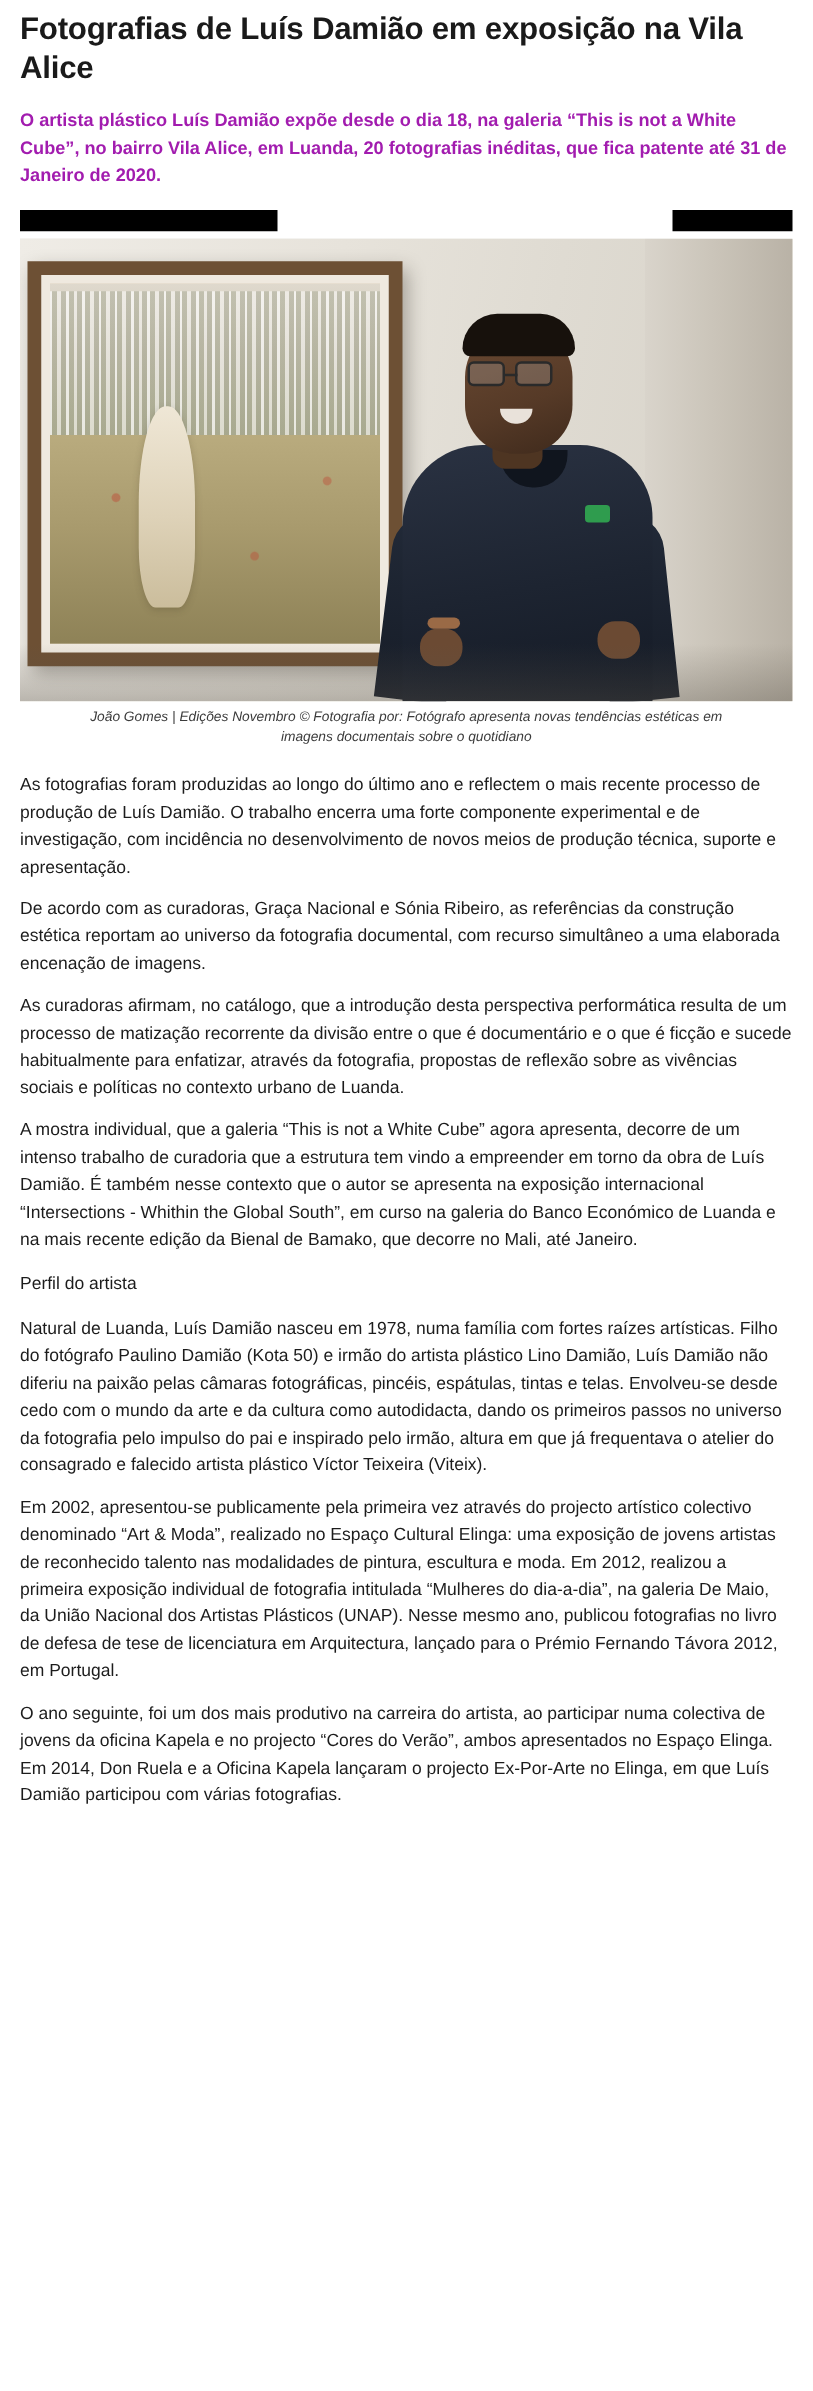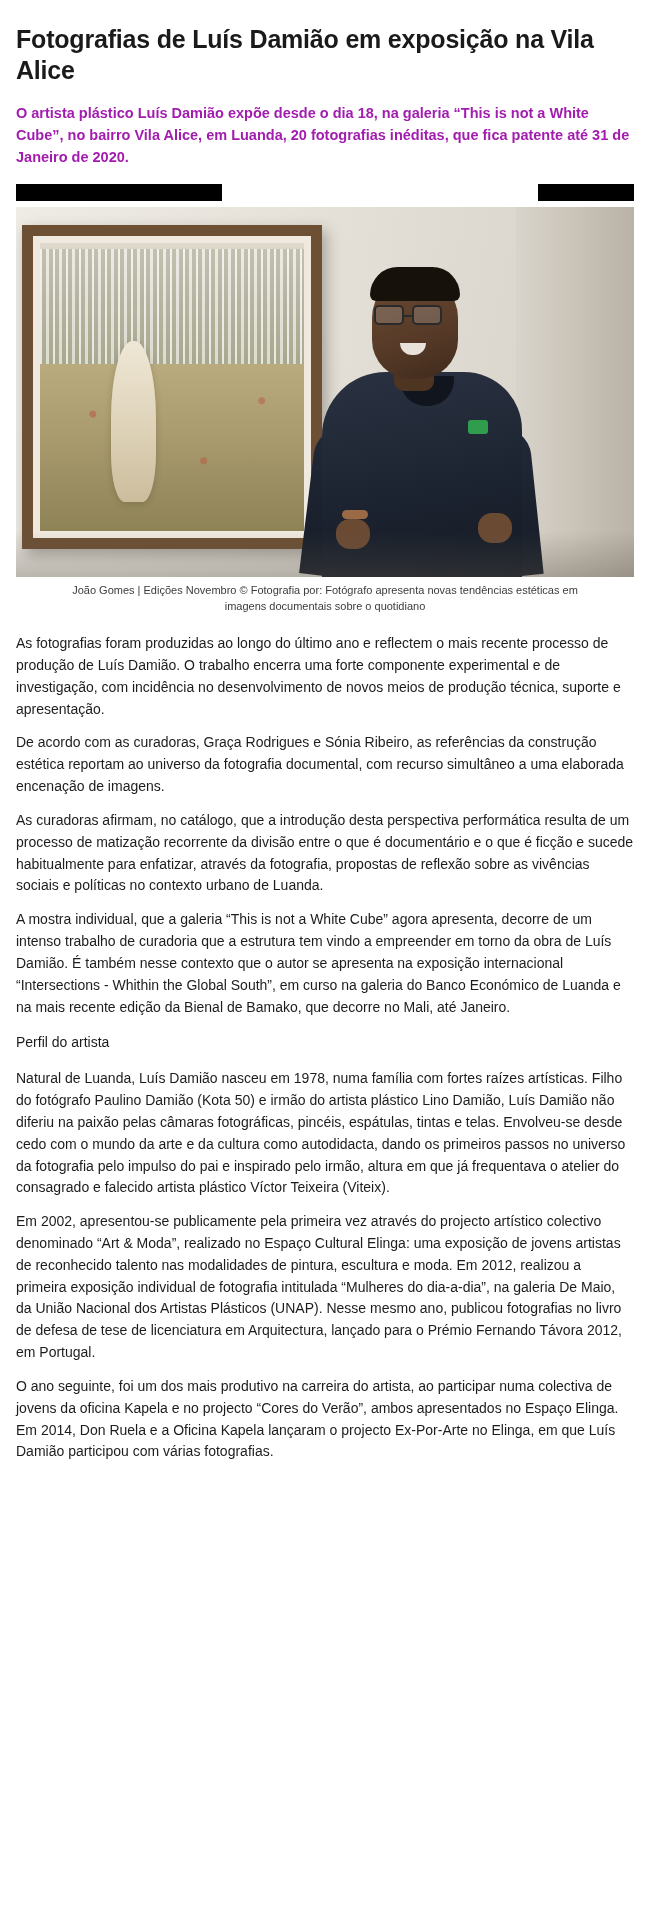--- a/index.html
+++ b/index.html
@@ -10,21 +10,21 @@
   }
   body {
     width: 650px;
     font-family: "Liberation Sans", sans-serif;
     color: #1c1c1c;
     -webkit-font-smoothing: antialiased;
   }
   .page {
     width: 650px;
     min-height: 1913px;
-    padding: 20px 16px 24px 16px;
+    padding: 4px 16px 24px 16px;
     background: #ffffff;
   }
   .headline {
     font-size: 25px;
     line-height: 1.22;
     font-weight: bold;
     color: #1a1a1a;
     margin: 4px 0 18px 0;
     letter-spacing: -0.2px;
   }
@@ -43,20 +43,21 @@
     height: 17px;
   }
   .redaction {
     background: #000000;
     height: 17px;
   }
   .redaction.left { width: 206px; }
   .redaction.right { width: 96px; }
   .figure {
     margin: 0 0 4px 0;
+    font-style: italic;
   }
   .photo {
     position: relative;
     width: 618px;
     height: 370px;
     overflow: hidden;
     background: #d8d2c8;
     border: 0;
   }
   
@@ -277,21 +278,21 @@
         <div class="p-mouth"></div>
       </div>
 
       <div class="wall-shadow"></div>
     </div>
     <figcaption class="caption">João Gomes | Edições Novembro © Fotografia por: Fotógrafo apresenta novas tendências estéticas em imagens documentais sobre o quotidiano</figcaption>
   </figure>
 
   <div class="body">
     <p>As fotografias foram produzidas ao longo do último ano e reflectem o mais recente processo de produção de Luís Damião. O trabalho encerra uma forte componente experimental e de investigação, com incidência no desenvolvimento de novos meios de produção técnica, suporte e apresentação.</p>
-    <p>De acordo com as curadoras, Graça Rodrigues e Sónia Ribeiro, as referências da construção estética reportam ao universo da fotografia documental, com recurso simultâneo a uma elaborada encenação de imagens.</p>
+    <p>De acordo com as curadoras, Graça Nacional e Sónia Ribeiro, as referências da construção estética reportam ao universo da fotografia documental, com recurso simultâneo a uma elaborada encenação de imagens.</p>
     <p>As curadoras afirmam, no catálogo, que a introdução desta perspectiva performática resulta de um processo de matização recorrente da divisão entre o que é documentário e o que é ficção e sucede habitualmente para enfatizar, através da fotografia, propostas de reflexão sobre as vivências sociais e políticas no contexto urbano de Luanda.</p>
     <p class="spaced-after">A mostra individual, que a galeria “This is not a White Cube” agora apresenta, decorre de um intenso trabalho de curadoria que a estrutura tem vindo a empreender em torno da obra de Luís Damião. É também nesse contexto que o autor se apresenta na exposição internacional “Intersections - Whithin the Global South”, em curso na galeria do Banco Económico de Luanda e na mais recente edição da Bienal de Bamako, que decorre no Mali, até Janeiro.</p>
 
     <p class="spaced-after">Perfil do artista</p>
 
     <p>Natural de Luanda, Luís Damião nasceu em 1978, numa família com fortes raízes artísticas. Filho do fotógrafo Paulino Damião (Kota 50) e irmão do artista plástico Lino Damião, Luís Damião não diferiu na paixão pelas câmaras fotográficas, pincéis, espátulas, tintas e telas. Envolveu-se desde cedo com o mundo da arte e da cultura como autodidacta, dando os primeiros passos no universo da fotografia pelo impulso do pai e inspirado pelo irmão, altura em que já frequentava o atelier do consagrado e falecido artista plástico Víctor Teixeira (Viteix).</p>
     <p>Em 2002, apresentou-se publicamente pela primeira vez através do projecto artístico colectivo denominado “Art &amp; Moda”, realizado no Espaço Cultural Elinga: uma exposição de jovens artistas de reconhecido talento nas modalidades de pintura, escultura e moda. Em 2012, realizou a primeira exposição individual de fotografia intitulada “Mulheres do dia-a-dia”, na galeria De Maio, da União Nacional dos Artistas Plásticos (UNAP). Nesse mesmo ano, publicou fotografias no livro de defesa de tese de licenciatura em Arquitectura, lançado para o Prémio Fernando Távora 2012, em Portugal.</p>
     <p>O ano seguinte, foi um dos mais produtivo na carreira do artista, ao participar numa colectiva de jovens da oficina Kapela e no projecto “Cores do Verão”, ambos apresentados no Espaço Elinga. Em 2014, Don Ruela e a Oficina Kapela lançaram o projecto Ex-Por-Arte no Elinga, em que Luís Damião participou com várias fotografias.</p>
   </div>
 

